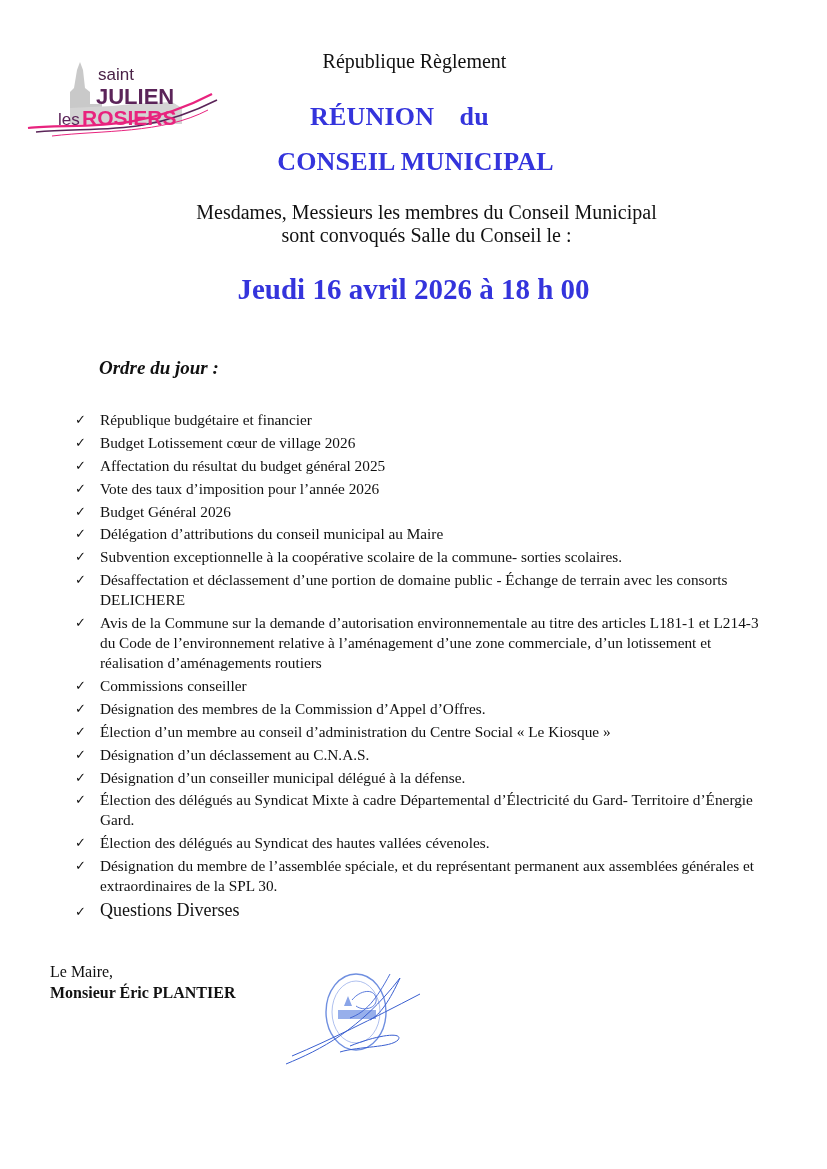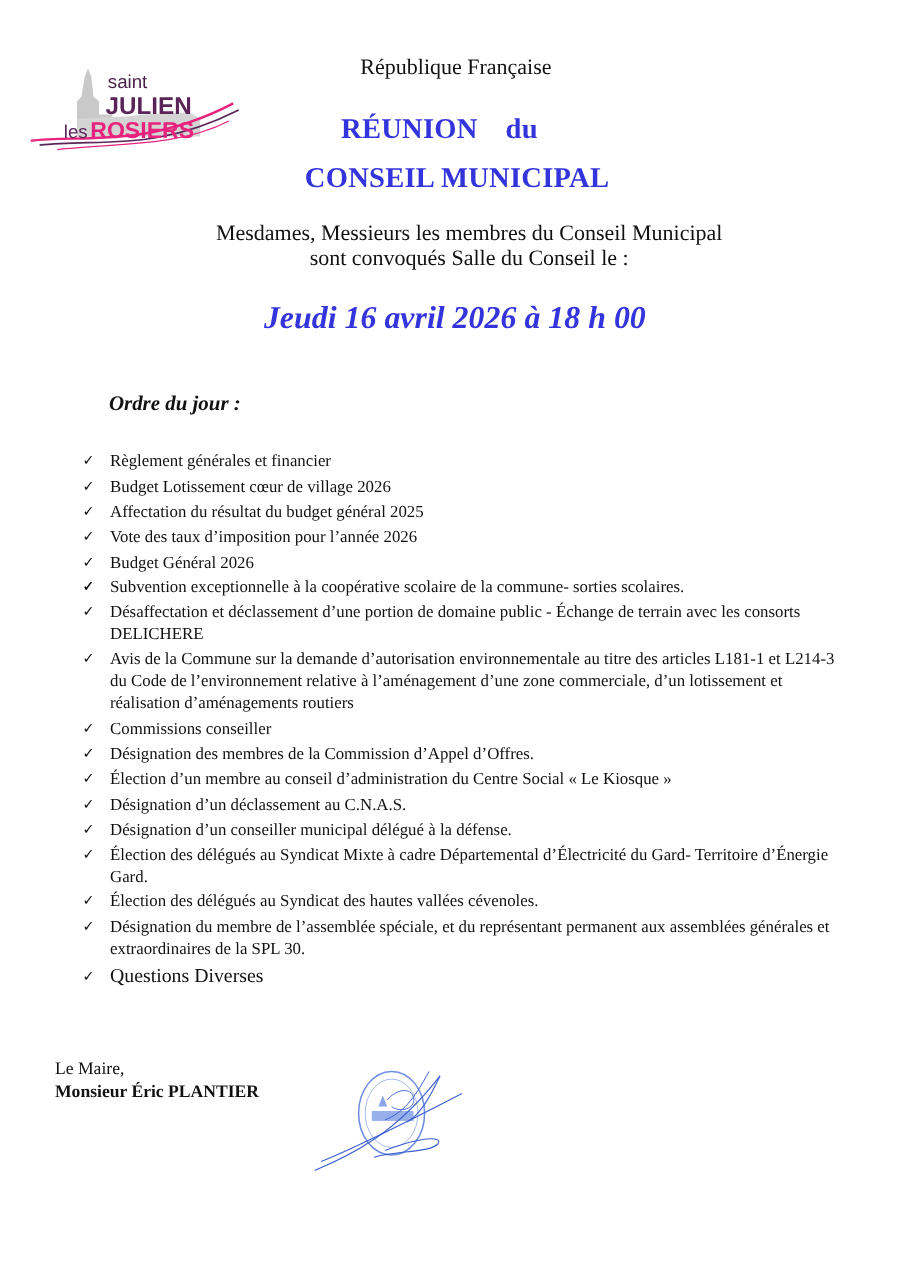--- a/index.html
+++ b/index.html
@@ -63,21 +63,20 @@
     .date-line {
       position: absolute;
       left: 0;
       top: 273px;
       width: 827px;
       text-align: center;
       font-weight: bold;
       color: #3434dc;
       font-size: 29px;
       left: 0px;
-      font-style: italic;
     }
     .ordre {
       position: absolute;
       left: 99px;
       top: 357px;
       font-size: 19px;
       font-weight: bold;
       font-style: italic;
     }
     .ordre .u { }
@@ -139,42 +138,42 @@
     <path d="M6 76 C 50 70, 110 84, 190 42" stroke="#e8237e" stroke-width="2.2" fill="none"></path>
     <path d="M14 80 C 70 74, 120 86, 195 48" stroke="#5b2459" stroke-width="1.6" fill="none"></path>
     <path d="M30 84 C 80 78, 140 82, 186 58" stroke="#e8237e" stroke-width="1" fill="none"></path>
 
     <text x="76" y="28" font-family="Liberation Sans, DejaVu Sans, sans-serif" font-size="17" fill="#4a2247">saint</text>
     <text x="74" y="52" font-family="Liberation Sans, DejaVu Sans, sans-serif" font-weight="bold" font-size="22" fill="#5b2459">JULIEN</text>
     <text x="36" y="73" font-family="Liberation Sans, DejaVu Sans, sans-serif" font-size="17" fill="#5b2459">les</text>
     <text x="60" y="73" font-family="Liberation Sans, DejaVu Sans, sans-serif" font-weight="bold" font-size="21" fill="#e8237e">ROSIERS</text>
   </svg>
 
-  <div class="republique"><span>République Française</span></div>
+  <div class="republique"><span>République Règlement</span></div>
   <div class="title-1" style="white-space: pre;">RÉUNION  du</div>
   <div class="title-2">CONSEIL MUNICIPAL</div>
 
   <div class="convocation">
     <div>Mesdames, Messieurs les membres du Conseil Municipal</div>
     <div>sont convoqués Salle du Conseil le :</div>
   </div>
 
   <div class="date-line">Jeudi 16 avril 2026 à 18 h 00</div>
 
   <div class="ordre">
     <span class="u">Ordre du jour</span><span> :</span>
   </div>
 
   <ul class="agenda">
-    <li><span class="check">✓</span><span>Règlement générales et financier</span></li>
+    <li><span class="check">✓</span><span>République budgétaire et financier</span></li>
     <li><span class="check">✓</span><span>Budget Lotissement cœur de village 2026</span></li>
     <li><span class="check">✓</span><span>Affectation du résultat du budget général 2025</span></li>
     <li><span class="check">✓</span><span>Vote des taux d’imposition pour l’année 2026</span></li>
     <li><span class="check">✓</span><span>Budget Général 2026</span></li>
-    <li><span class="check">✓</span></li>
+    <li><span class="check">✓</span><span>Délégation d’attributions du conseil municipal au Maire</span></li>
     <li><span class="check">✓</span><span>Subvention exceptionnelle à la coopérative scolaire de la commune- sorties scolaires.</span></li>
     <li><span class="check">✓</span><span>Désaffectation et déclassement d’une portion  de domaine public -  Échange de terrain avec les consorts DELICHERE</span></li>
     <li><span class="check">✓</span><span>Avis de la Commune sur la demande d’autorisation environnementale au titre des articles L181-1  et L214-3 du Code de l’environnement relative à l’aménagement d’une zone commerciale, d’un lotissement et réalisation d’aménagements routiers</span></li>
     <li><span class="check">✓</span><span>Commissions conseiller</span></li>
     <li><span class="check">✓</span><span>Désignation des membres de la Commission d’Appel d’Offres.</span></li>
     <li><span class="check">✓</span><span>Élection d’un membre au conseil d’administration du Centre  Social « Le Kiosque »</span></li>
     <li><span class="check">✓</span><span>Désignation d’un déclassement au C.N.A.S.</span></li>
     <li><span class="check">✓</span><span>Désignation d’un conseiller municipal délégué à la défense.</span></li>
     <li><span class="check">✓</span><span>Élection des délégués au Syndicat Mixte à cadre Départemental d’Électricité du Gard- Territoire d’Énergie Gard.</span></li>
     <li><span class="check">✓</span><span>Élection des délégués au Syndicat des hautes vallées cévenoles.</span></li>

